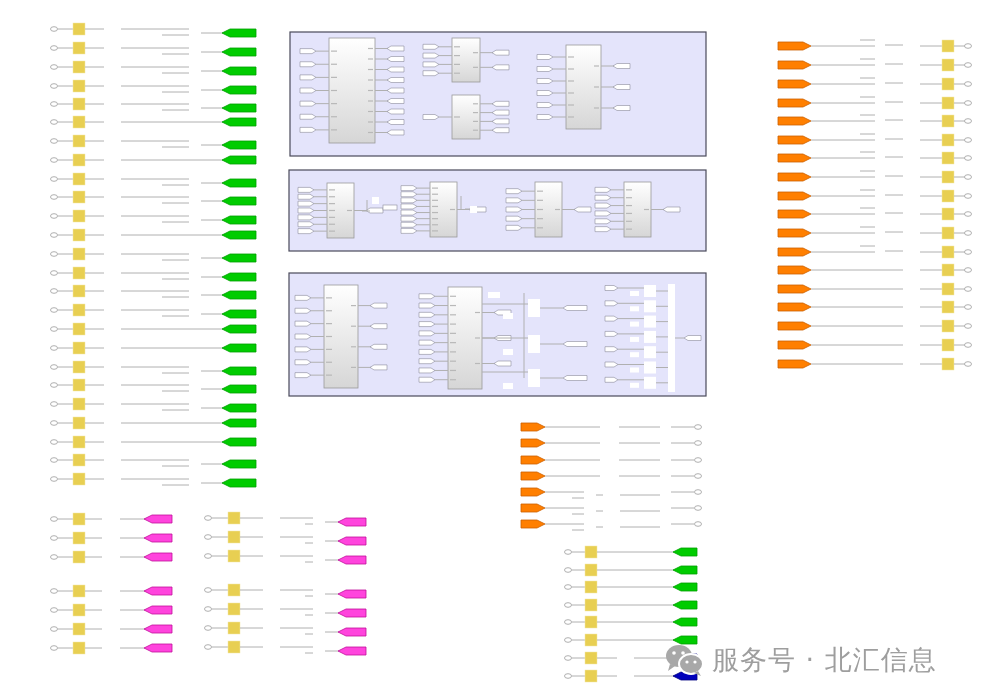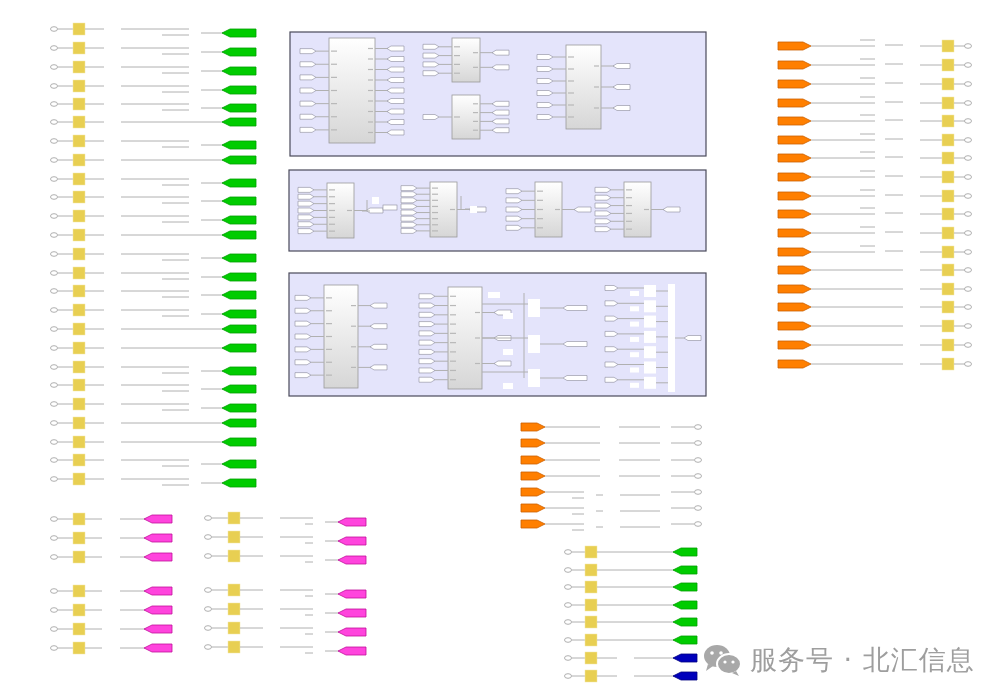--- a/index.html
+++ b/index.html
@@ -1,18 +1,18 @@
 <!DOCTYPE html>
 <html><head>
 <meta charset="utf-8">
 <style>
   html, body { margin:0; padding:0; background:#ffffff; }
   body { width:1006px; height:700px; position:relative; overflow:hidden; font-family:"Liberation Sans", sans-serif; }
   #canvas { position:absolute; left:0; top:0; width:1006px; height:700px; }
-  .watermark { position:absolute; left:702px; top:640px; height:40px; display:flex; align-items:center; color:#9e9e9e; font-size:27px; font-family:"DejaVu Sans", sans-serif; letter-spacing:1px; }
+  .watermark { position:absolute; left:664px; top:640px; height:40px; display:flex; align-items:center; color:#9e9e9e; font-size:27px; font-family:"DejaVu Sans", sans-serif; letter-spacing:1px; }
   .watermark .wechat { width:42px; height:36px; position:relative; margin-right:6px; }
 </style>
 </head>
 <body>
 
 <svg id="canvas" width="1006" height="700" xmlns="http://www.w3.org/2000/svg">
   <defs>
     <linearGradient id="blockGrad" x1="0" y1="0" x2="0" y2="1">
       <stop offset="0" stop-color="#ffffff"></stop>
       <stop offset="1" stop-color="#d6d6d6"></stop>

